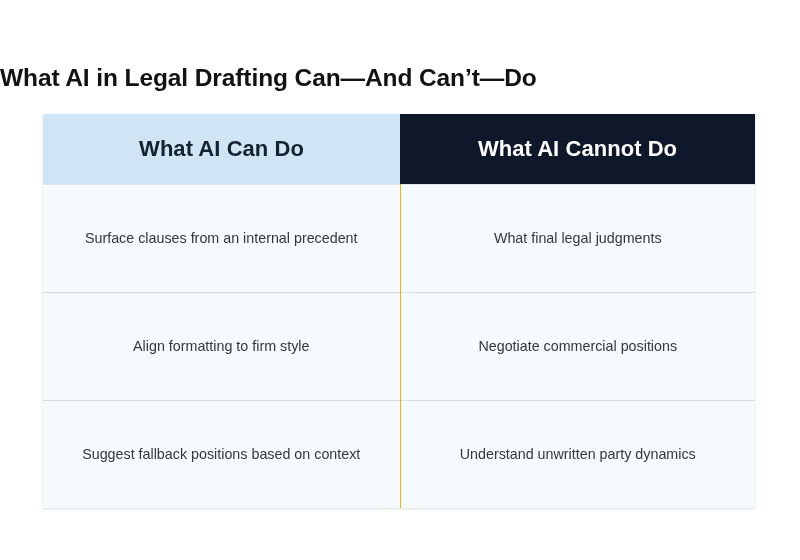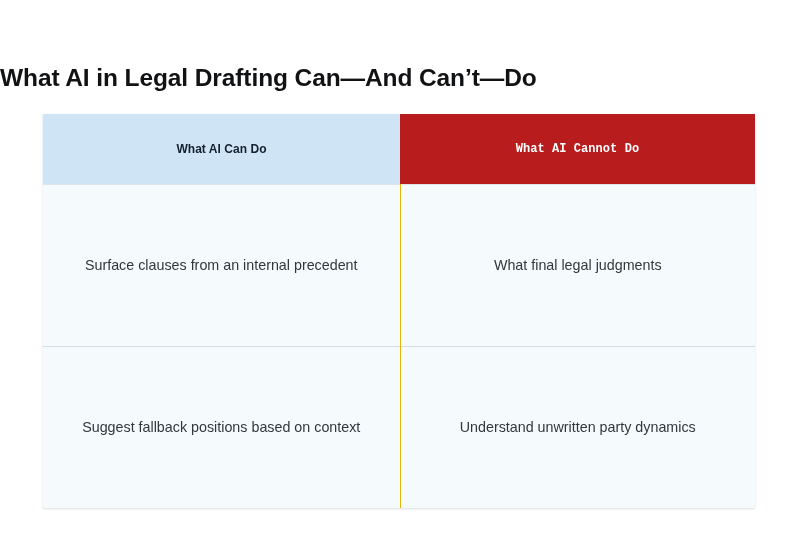--- a/index.html
+++ b/index.html
@@ -51,35 +51,34 @@
   .comparison-table th,
   .comparison-table td {
     padding: 0 22px;
     text-align: center;
     vertical-align: middle;
     border: none;
   }
 
   .comparison-table thead th {
     height: 70px;
-    font-size: 12px;
+    font-size: 22px;
     font-weight: 600;
     letter-spacing: 0.05px;
   }
 
   .header-can {
     background: #cfe5f6;
     color: #14212e;
     border-right: 1px solid #e8f1f8;
   }
 
   .header-cant {
-    background: #b91c1c;
+    background: #0f172a;
     color: #ffffff;
-    font-family: Liberation Mono, monospace;
   }
 
   .comparison-table tbody td {
     height: 80.5px;
     font-size: 14.3px;
     font-weight: 400;
     color: #33373d;
     line-height: 1.48;
     background: #f5fafd;
     border-top: 1px solid #d5dde4;
@@ -121,20 +120,28 @@
       <tr>
         <td class="cell-can">
           <span class="cell-text">Surface clauses from an internal precedent</span>
         </td>
         <td class="cell-cant">
           <span class="cell-text">What final legal judgments</span>
         </td>
       </tr>
       <tr>
         <td class="cell-can">
+          <span class="cell-text">Align formatting to firm style</span>
+        </td>
+        <td class="cell-cant">
+          <span class="cell-text">Negotiate commercial positions</span>
+        </td>
+      </tr>
+      <tr>
+        <td class="cell-can">
           <span class="cell-text">Suggest fallback positions based on context</span>
         </td>
         <td class="cell-cant">
           <span class="cell-text">Understand unwritten party dynamics</span>
         </td>
       </tr>
     </tbody>
   </table>
 
 </div>

